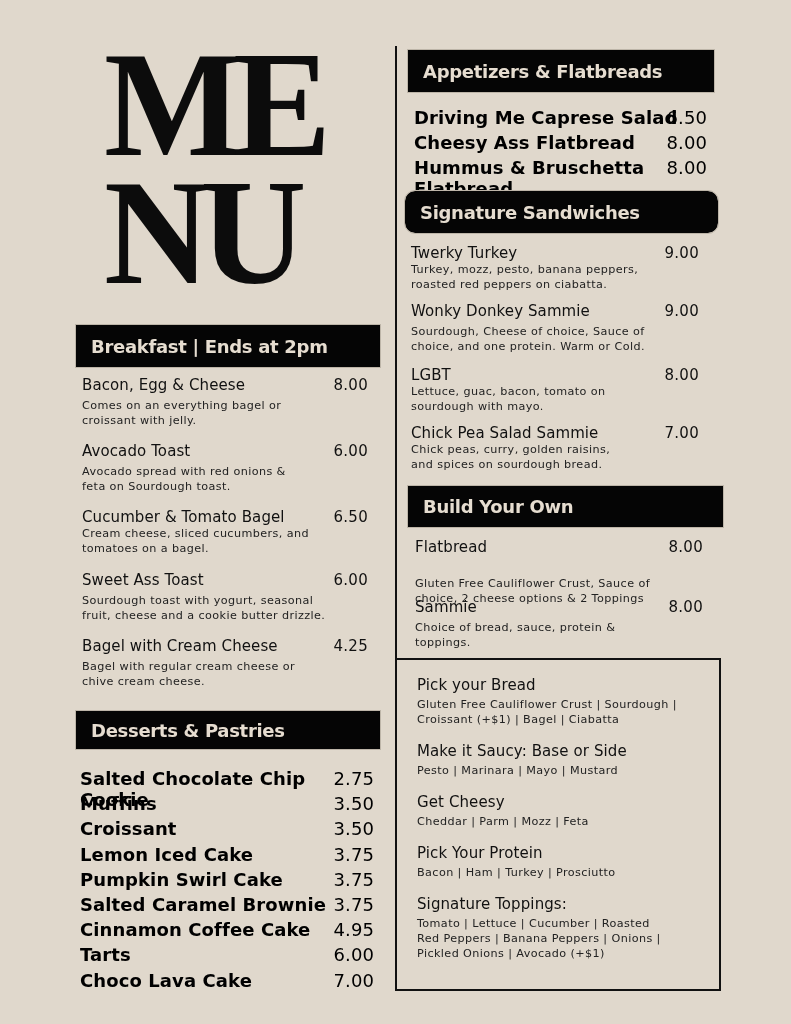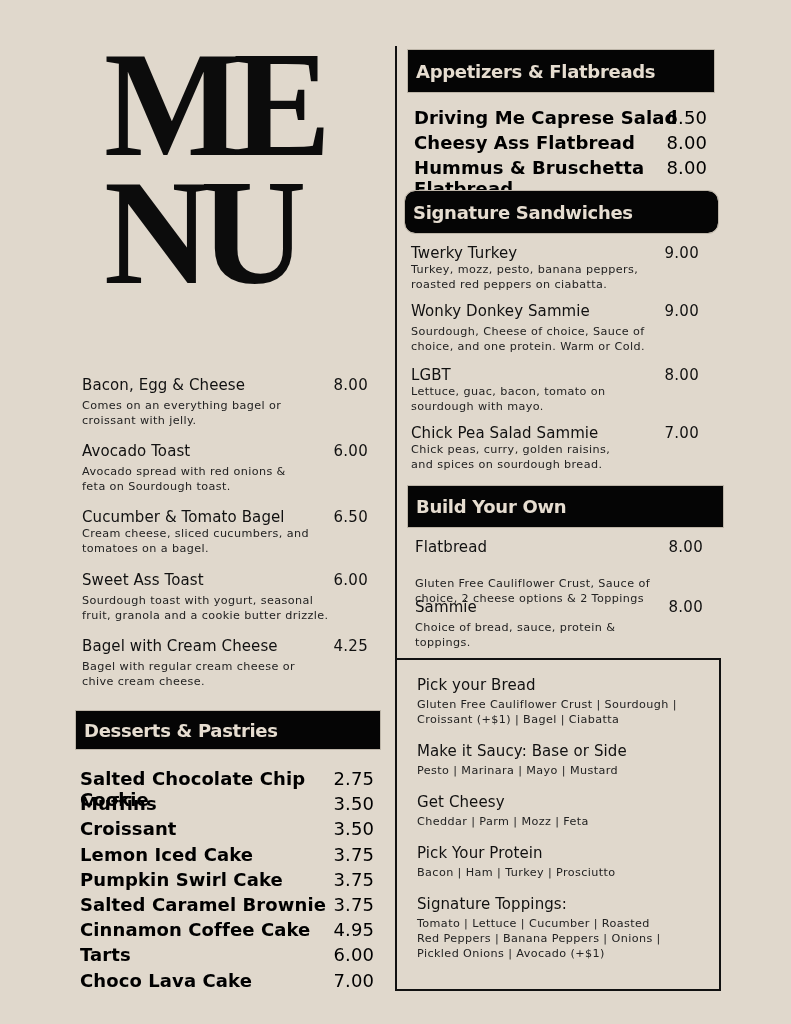--- a/index.html
+++ b/index.html
@@ -32,21 +32,21 @@
   
   .bar {
     position: absolute; background: #050505;
     outline: 1px solid #bdb5a8;
     color: #e6ddd0;
     font-family: "DejaVu Sans", sans-serif;
     font-weight: bold;
     font-size: 18px;
     letter-spacing: -0.3px;
     display: flex; align-items: center;
-    padding-left: 8px;
+    padding-left: 15px;
   }
 
   
   .item { position: absolute; }
   .item .name {
     font-family: "DejaVu Sans", sans-serif;
     font-size: 15px; font-weight: 500; color: #111;
     white-space: nowrap;
     letter-spacing: 0.1px;
   }
@@ -94,20 +94,21 @@
 
 <div class="page">
 
   <div class="title">
     <span class="line">ME</span>
     <span class="line">NU</span>
   </div>
 
   <div class="vdivider"></div>
 
+  <div class="bar" style="left:76px; top:325px; width:304px; height:42px;">Breakfast | Ends at 2pm</div>
 
   <div class="item" style="left:82px; top:376px; width:286px;">
     <div class="name">Bacon, Egg &amp; Cheese</div>
     <div class="price">8.00</div>
     <div class="desc" style="width:220px;">Comes on an everything bagel or croissant with jelly.</div>
   </div>
 
   <div class="item" style="left:82px; top:442px; width:286px;">
     <div class="name">Avocado Toast</div>
     <div class="price">6.00</div>
@@ -116,21 +117,21 @@
 
   <div class="item tight" style="left:82px; top:508px; width:286px;">
     <div class="name">Cucumber &amp; Tomato Bagel</div>
     <div class="price">6.50</div>
     <div class="desc" style="width:245px;">Cream cheese, sliced cucumbers, and tomatoes on a bagel.</div>
   </div>
 
   <div class="item" style="left:82px; top:571px; width:286px;">
     <div class="name">Sweet Ass Toast</div>
     <div class="price">6.00</div>
-    <div class="desc" style="width:262px;">Sourdough toast with yogurt, seasonal fruit, granola and a cookie butter drizzle.</div>
+    <div class="desc" style="width:262px;">Sourdough toast with yogurt, seasonal fruit, cheese and a cookie butter drizzle.</div>
   </div>
 
   <div class="item" style="left:82px; top:637px; width:286px;">
     <div class="name">Bagel with Cream Cheese</div>
     <div class="price">4.25</div>
     <div class="desc" style="width:225px;">Bagel with regular cream cheese or chive cream cheese.</div>
   </div>
 
   <div class="bar" style="left:76px; top:711px; width:304px; height:38px;">Desserts &amp; Pastries</div>
 

